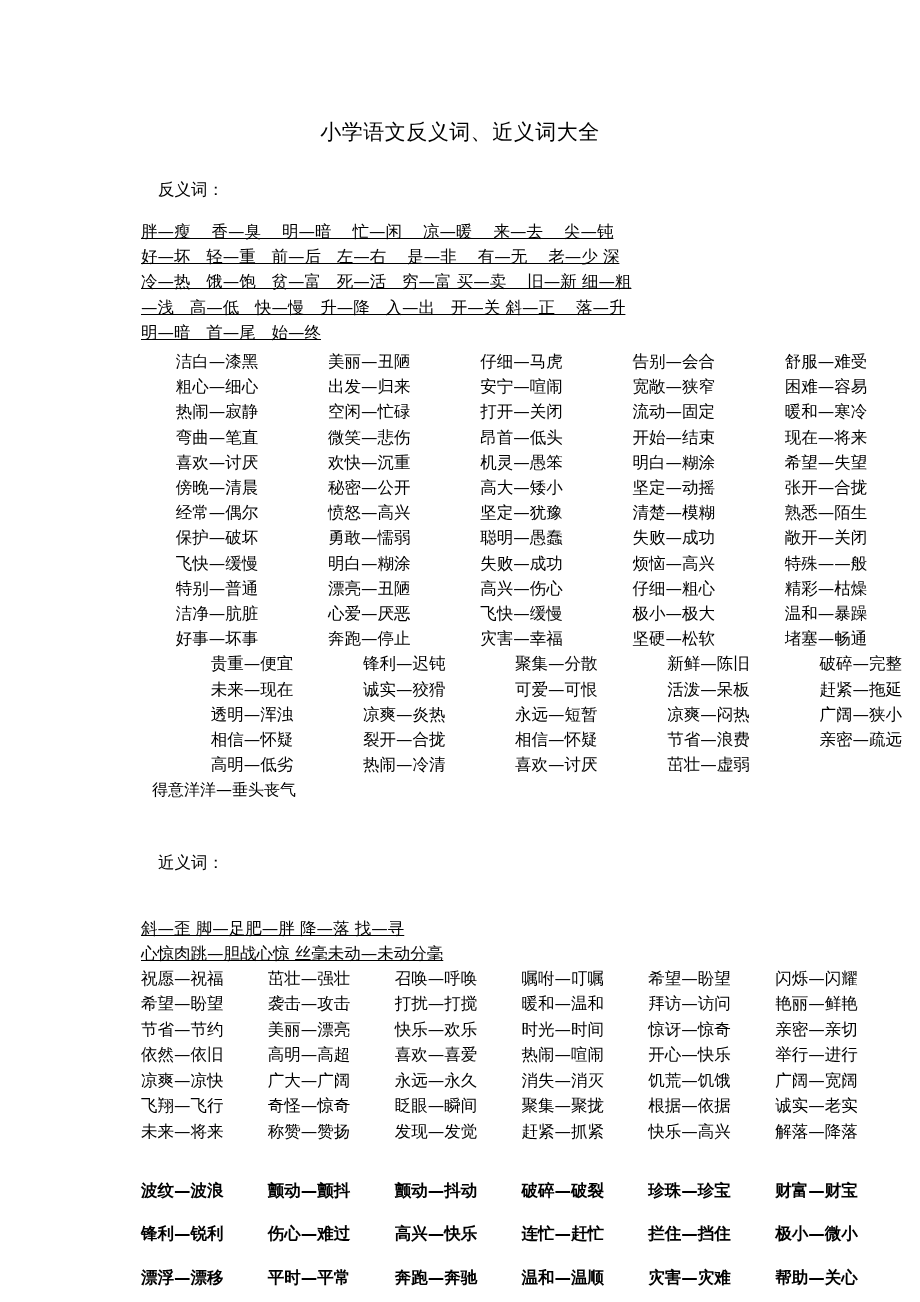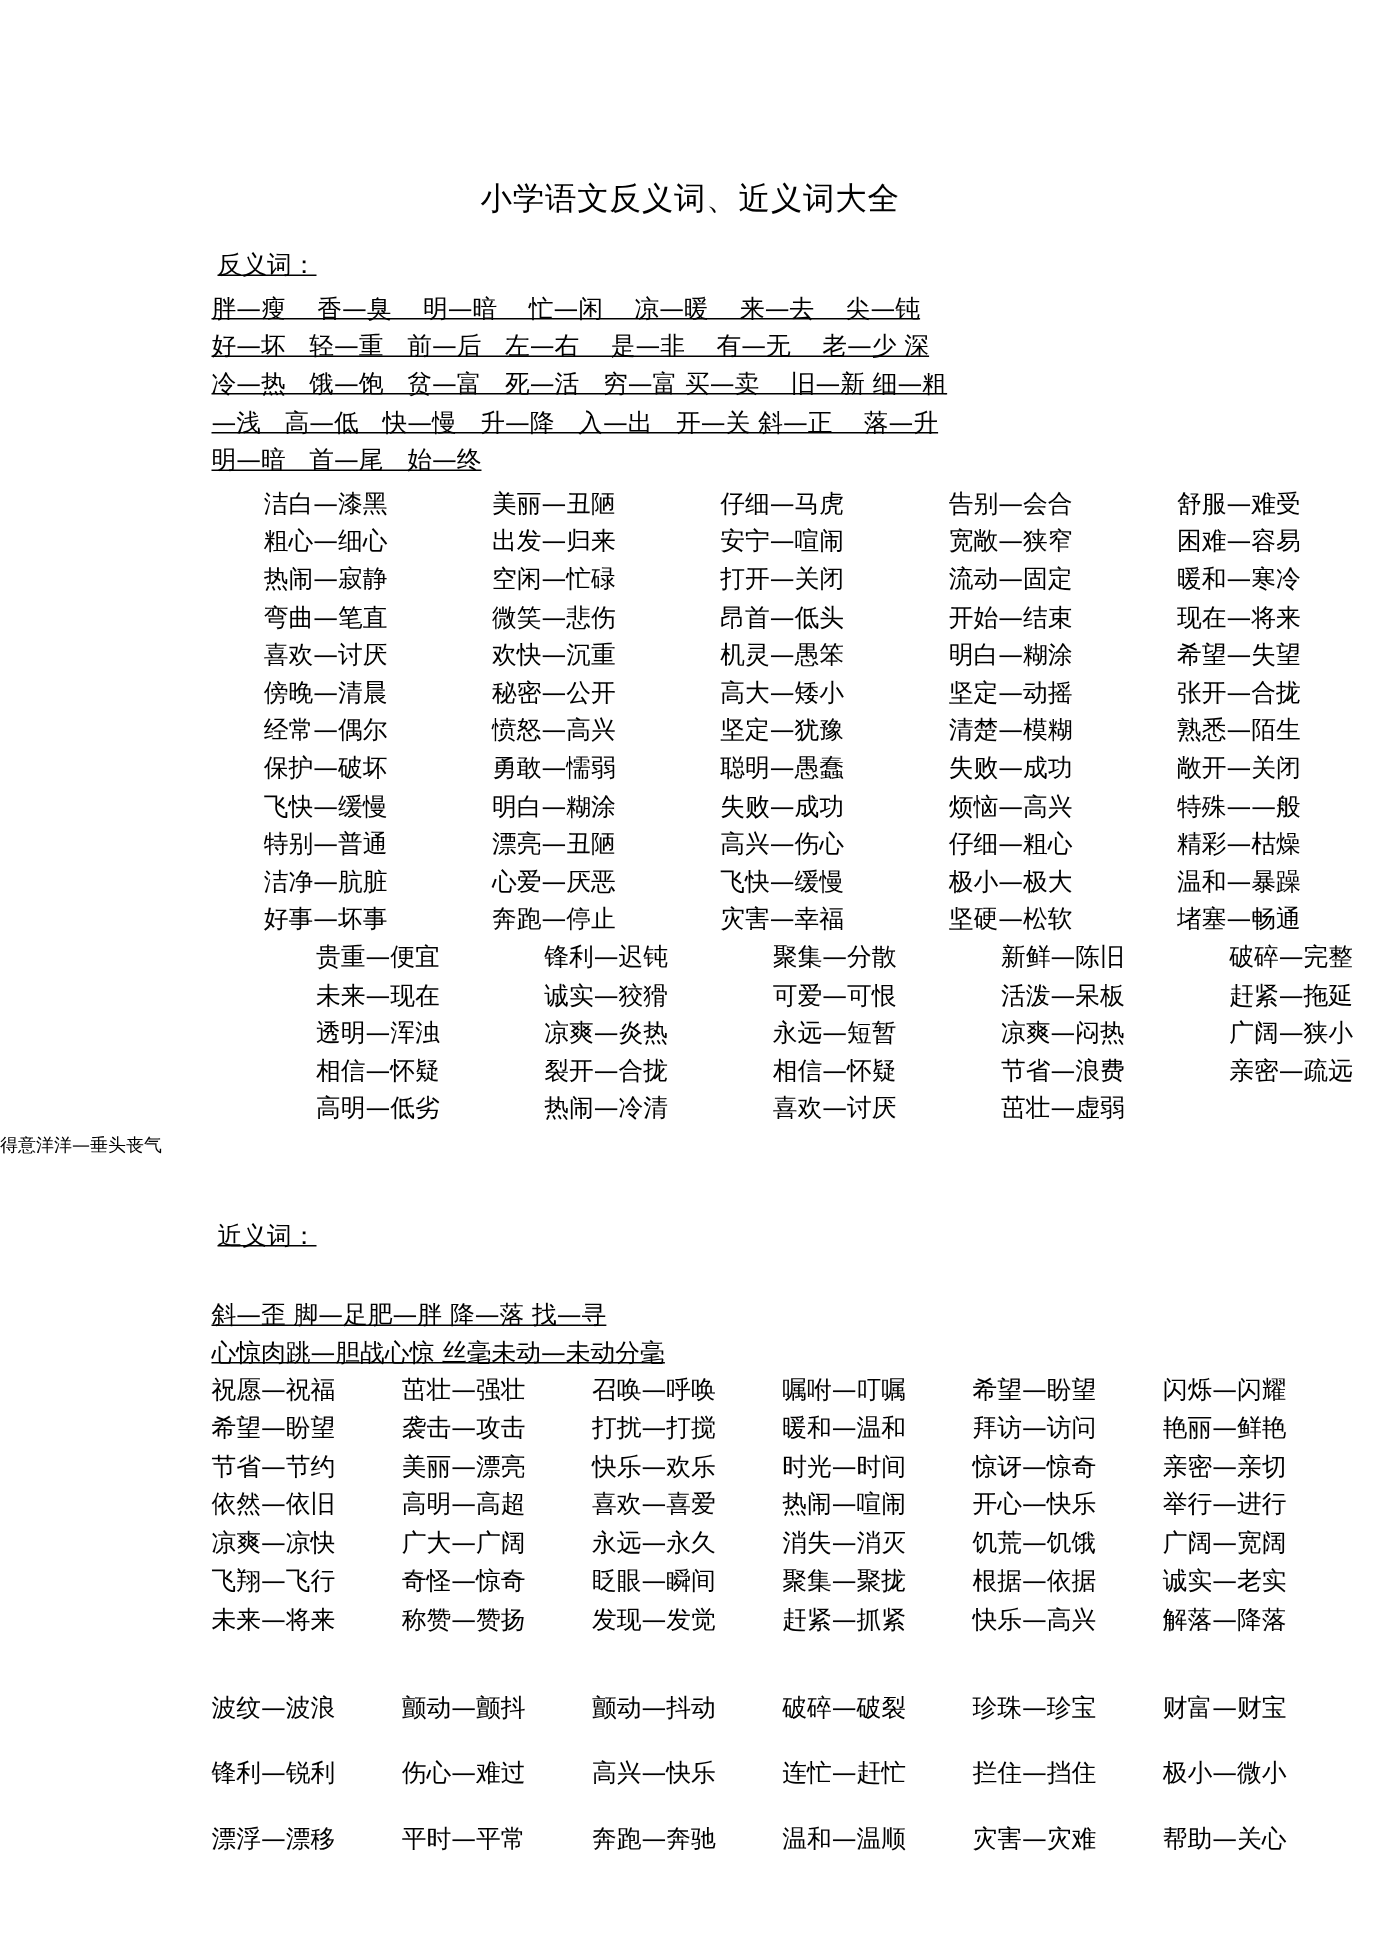--- a/index.html
+++ b/index.html
@@ -27,23 +27,22 @@
     font-size: 21px;
     font-weight: normal;
     letter-spacing: 0.5px;
     margin: 0;
     padding-top: 118px;
     line-height: 28px;
   }
   .section-label {
     font-size: 16.5px;
     line-height: 25px;
-    margin: 4px;
+    margin: 17px;
     padding-left: 141px;
-    text-decoration: underline;
   }
   #antonym-label { padding-top: 14px; }
 
   
   .flow-block {
     padding-left: 141px;
     padding-right: 20px;
     font-size: 16.5px;
     line-height: 25.2px;
     white-space: pre-wrap;
@@ -73,26 +72,27 @@
 
   .grid-synonyms {
     grid-template-columns: repeat(6, 1fr);
     margin-top: 0px;
   }
   .grid-synonyms .cell {
     line-height: 25.4px;
     text-align: left;
     white-space: nowrap;
   }
-  .spaced-row .cell { line-height: 25.4px; }
+  .spaced-row .cell { line-height: 25.4px; font-weight: bold; }
   .spaced-block { margin-top: 18px; }
   .cell.empty { visibility: hidden; }
 
   .tail-line {
-    font-size: 12px;
+    padding-left: 152px;
+    font-size: 16px;
     line-height: 25.2px;
   }
   .gap-sm { height: 16px; }
   .gap-md { height: 24px; }
   .gap-lg { height: 30px; }
 </style>
 </head>
 <body>
 
 <div class="page">

